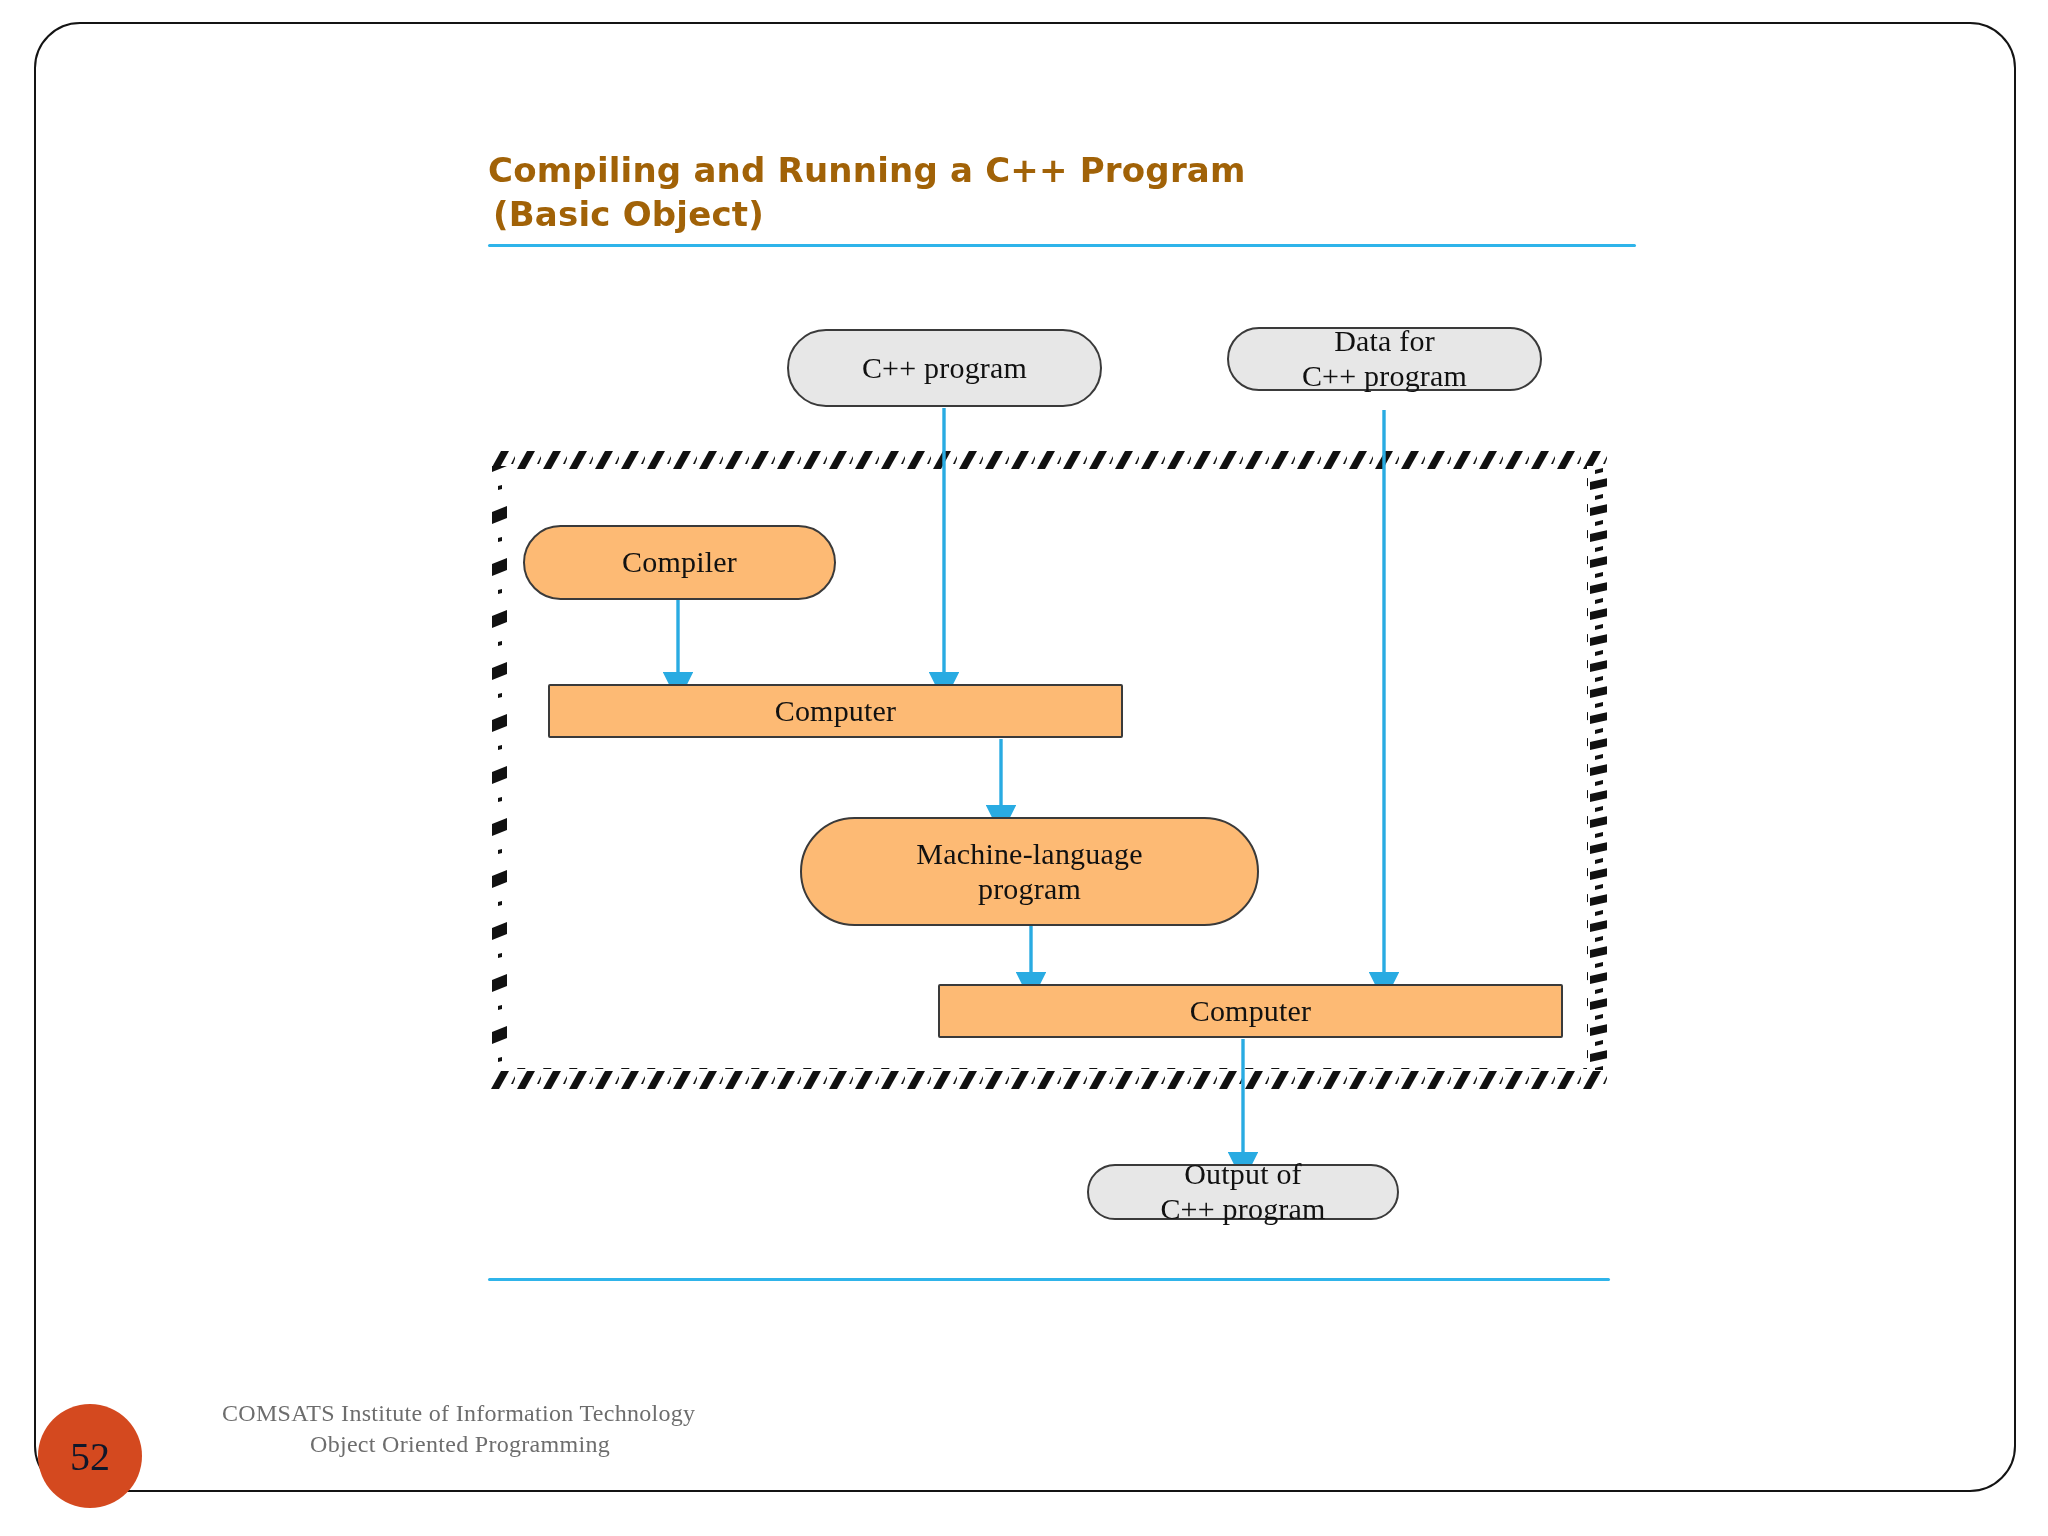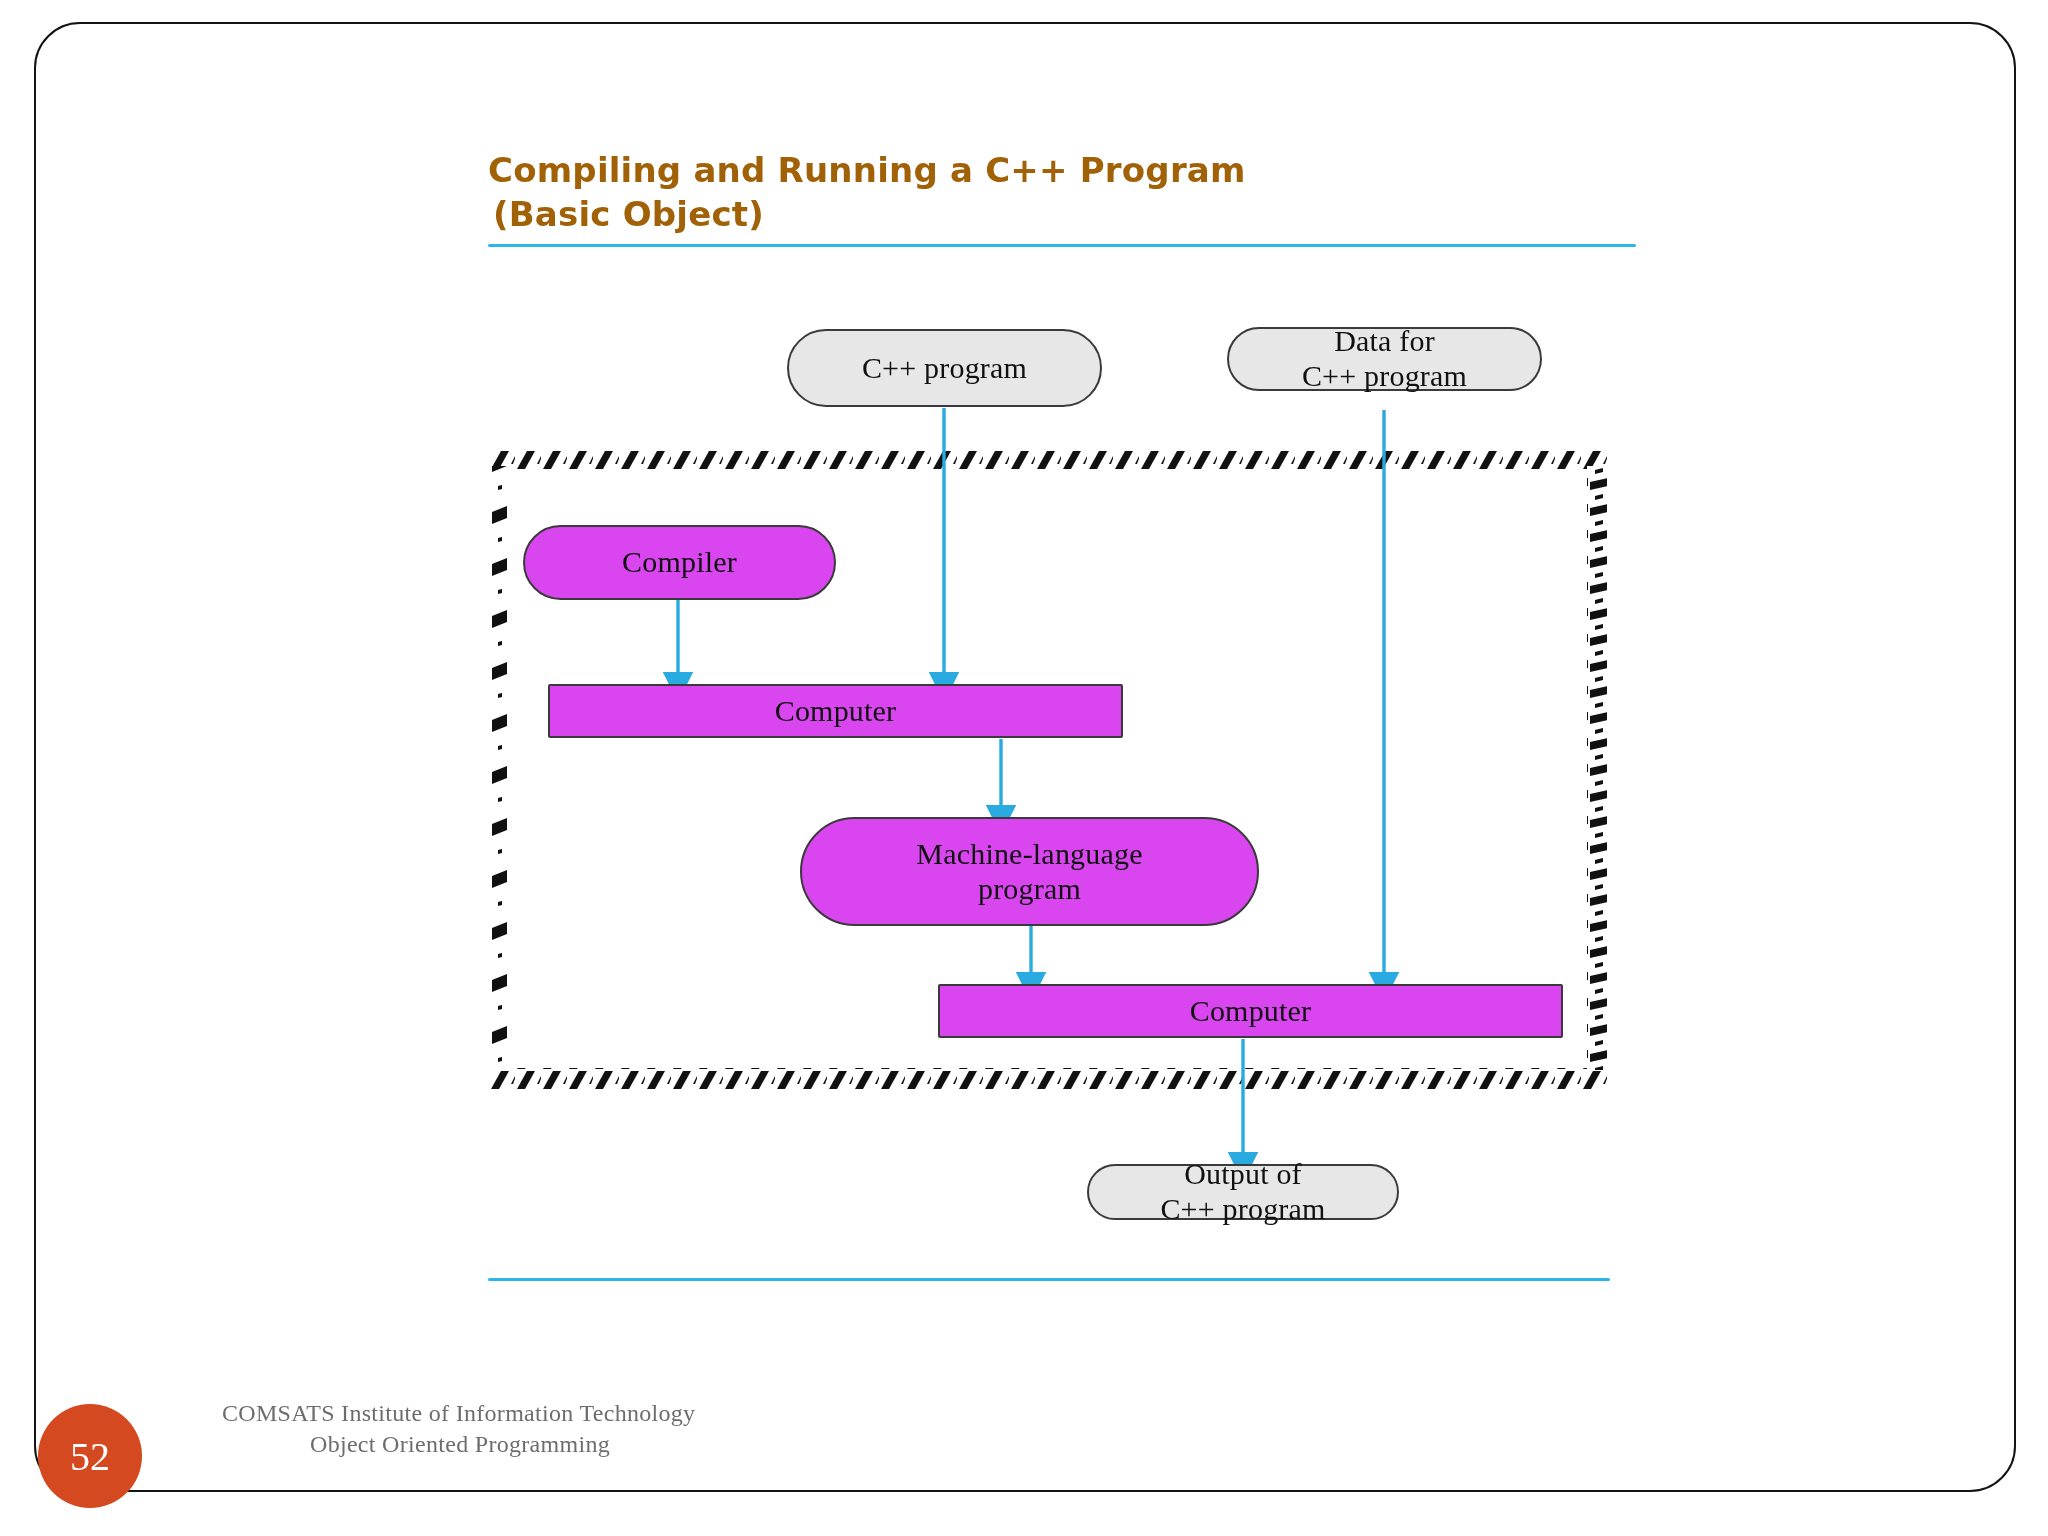--- a/index.html
+++ b/index.html
@@ -82,21 +82,21 @@
   }
   .node.stadium {
     border: 2.6px solid #3a3a3a;
     border-radius: 999px;
   }
   .node.rect {
     border: 2.6px solid #3a3a3a;
     border-radius: 2px;
   }
   .fill-grey  { background: #e7e7e7; }
-  .fill-white { background: #d946ef; }
+  .fill-white { background: #fdba74; }
 
   #node-cpp-program  { left: 787px;  top: 329px; width: 315px; height: 78px; }
   #node-data-for-cpp { left: 1227px; top: 327px; width: 315px; height: 64px; }
   #node-compiler     { left: 523px;  top: 525px; width: 313px; height: 75px; }
   #node-computer-1   { left: 548px;  top: 684px; width: 575px; height: 54px; }
   #node-machine-lang { left: 800px;  top: 817px; width: 459px; height: 109px; }
   #node-computer-2   { left: 938px;  top: 984px; width: 625px; height: 54px; }
   #node-output       { left: 1087px; top: 1164px; width: 312px; height: 56px; }
 
   
@@ -110,21 +110,21 @@
   
   #page-badge {
     position: absolute;
     left: 38px; top: 1404px;
     width: 104px; height: 104px;
     border-radius: 50%;
     background: #d4491f;
     display: flex;
     align-items: center;
     justify-content: center;
-    color: #ffffff;
+    color: #0f172a;
     font-family: "Liberation Serif", serif;
     font-size: 40px;
   }
   #footer-text {
     position: absolute;
     left: 222px; top: 1398px;
     width: 900px;
     color: #6d6d6d;
     font-family: "Liberation Serif", serif;
     font-size: 24px;

